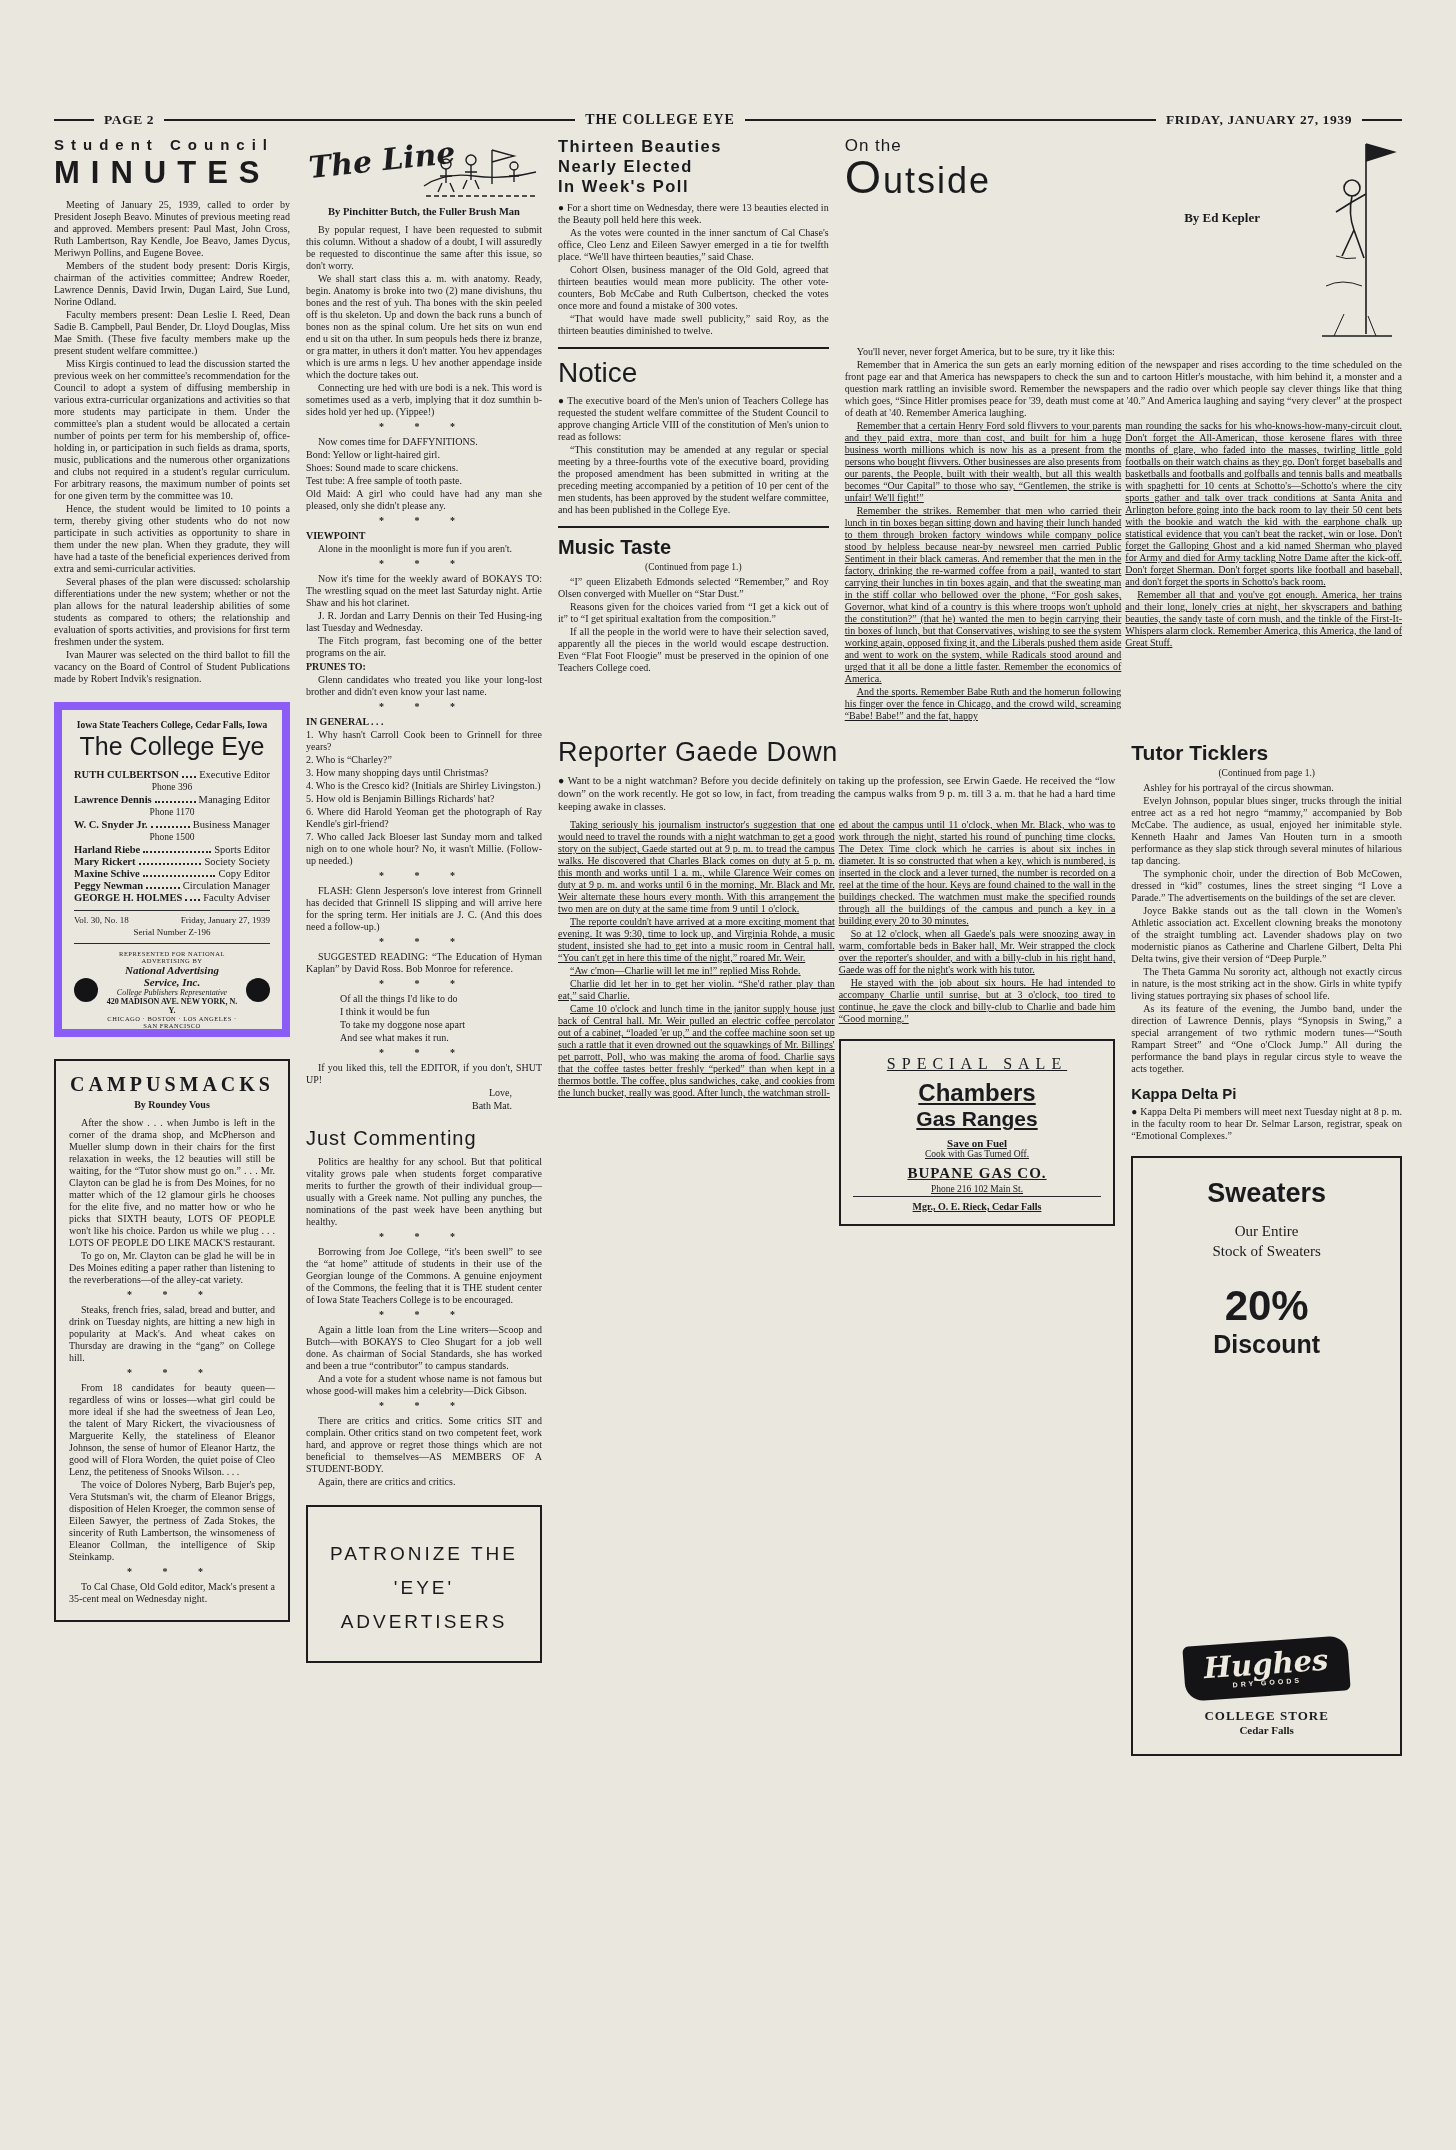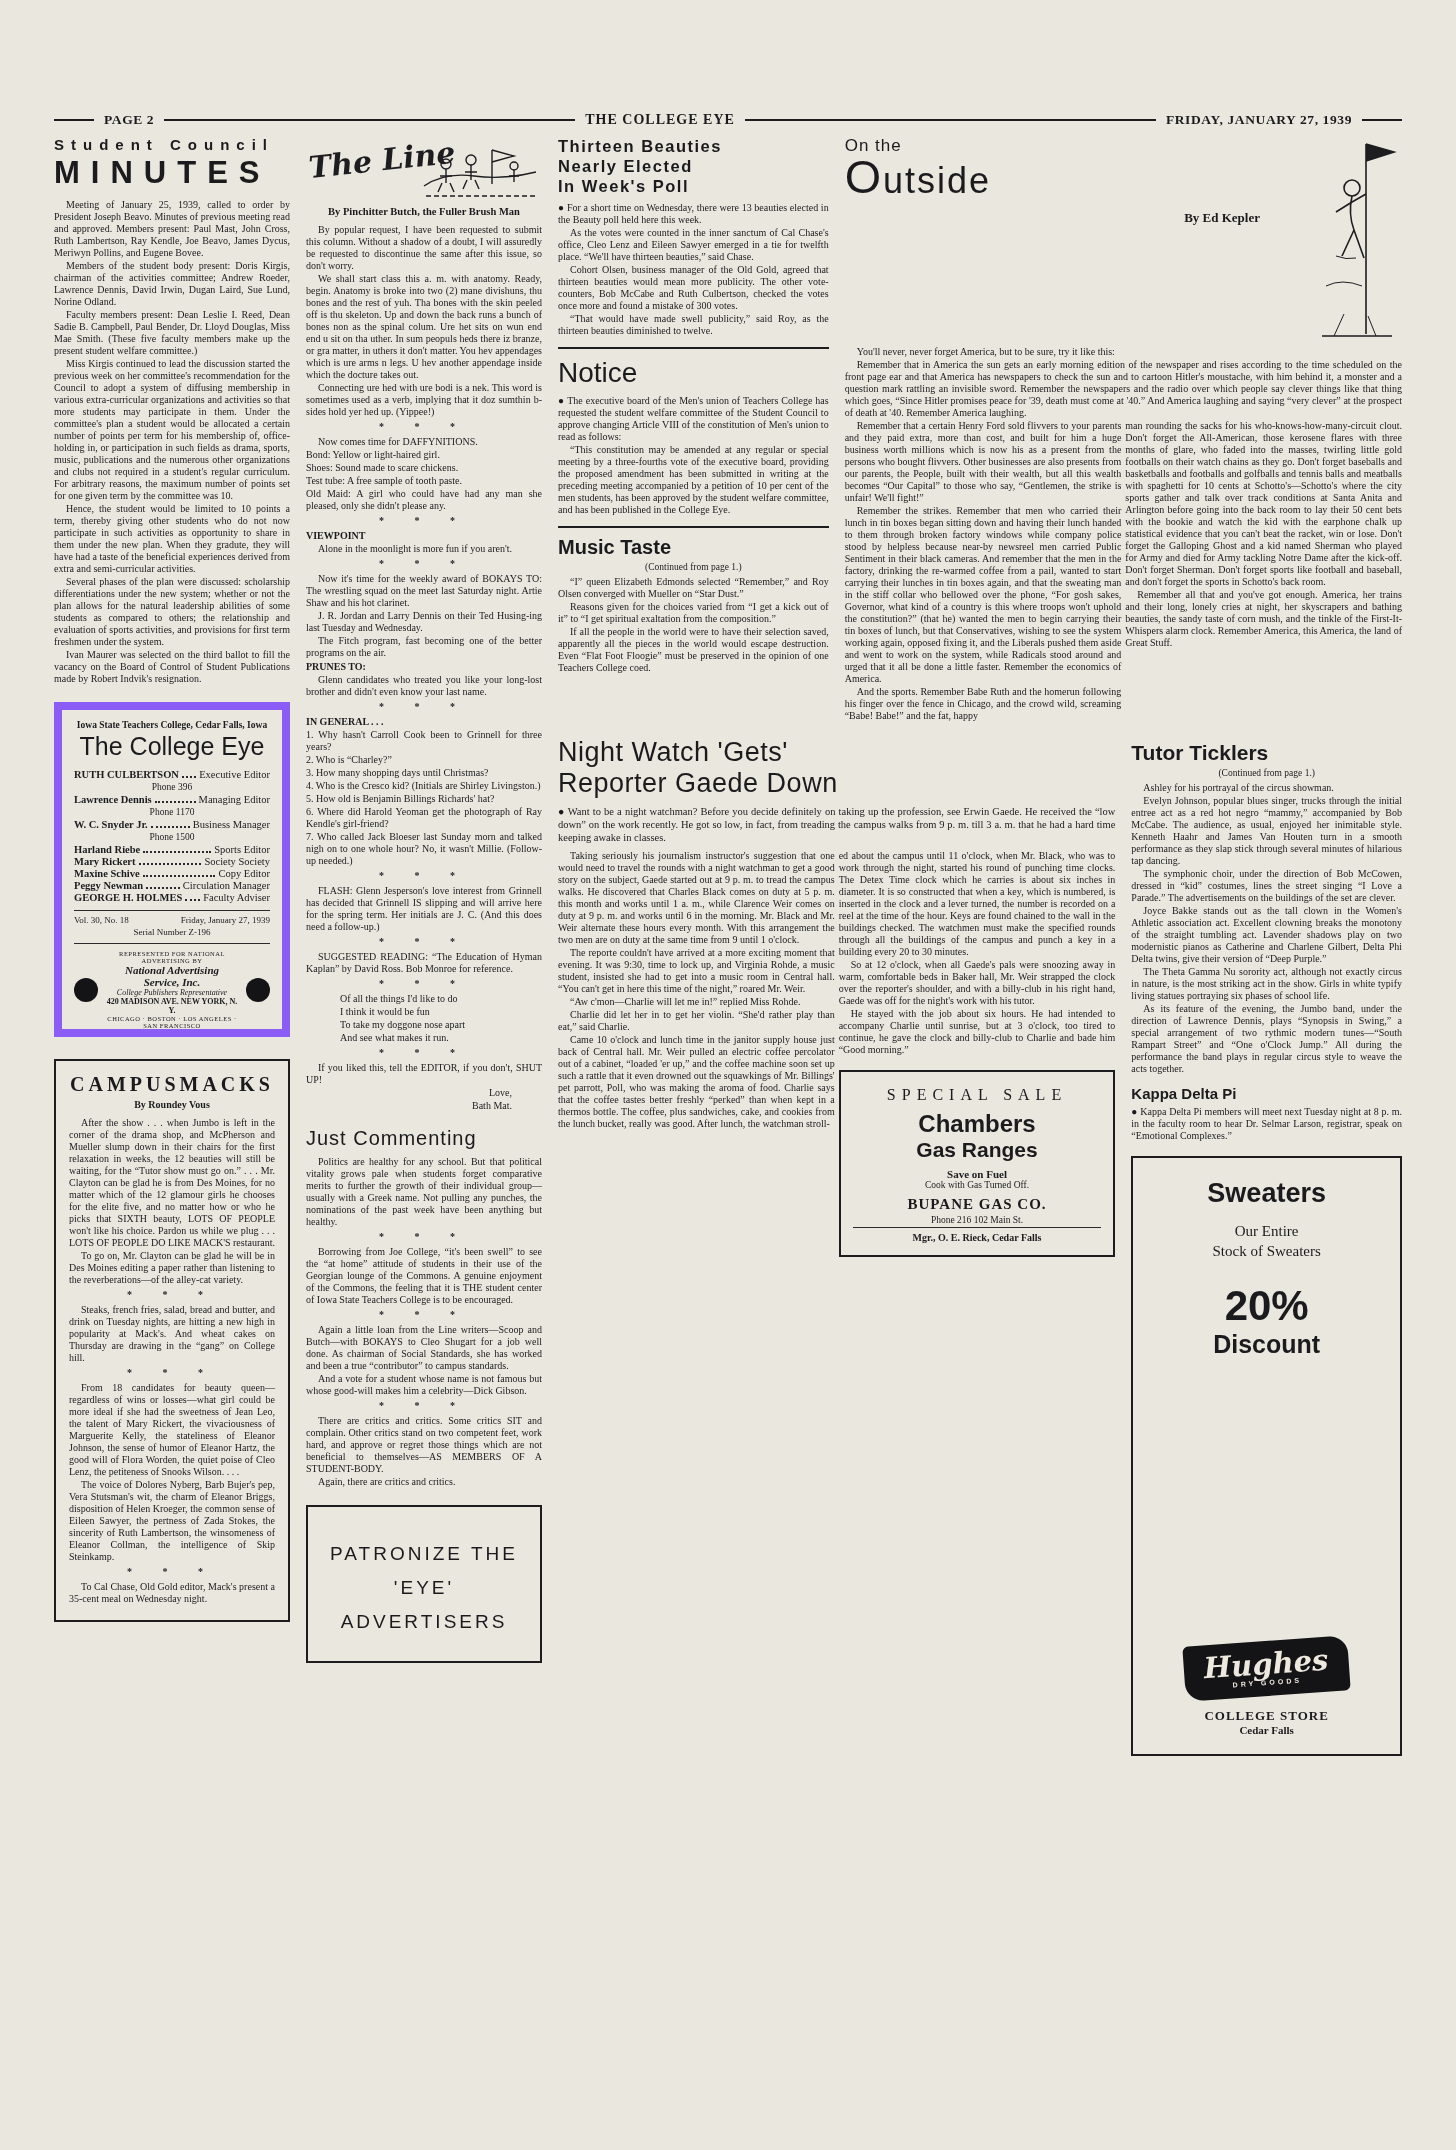--- a/index.html
+++ b/index.html
@@ -27,21 +27,21 @@
   .nightwatch { grid-column:1/3; grid-row:2; }
   .col5bottom { grid-column:3; grid-row:2; }
 
   
   .body p, .subcol p, .out-intro p { font-size:10px; line-height:12px; text-align:justify; text-indent:12px; margin-bottom:1px; }
   .body p.pn, .subcol p.pn { text-indent:0; }
   .body p.stars, .subcol p.stars { text-align:center; text-indent:0; letter-spacing:14px; margin:3px 0; font-weight:bold; }
   .body p.sub { text-indent:0; font-weight:bold; margin-top:2px; }
   .body p.verse { text-indent:0; text-align:left; margin-left:34px; }
   .body p.right { text-align:right; text-indent:0; padding-right:30px; }
-  .two-col { display:flex; gap:4px; }
+  .two-col { display:flex; gap:4px;text-decoration:underline; }
   .subcol { flex:1 1 0; min-width:0; }
   .kicker { font-family:"Liberation Sans", sans-serif; font-size:15px; letter-spacing:7px; font-weight:600; margin-bottom:2px; }
   .minutes-title { font-family:"Liberation Sans", sans-serif; font-size:31px; letter-spacing:11px; font-weight:bold; margin:0 0 8px; }
   .head3l { font-family:"Liberation Sans", sans-serif; font-size:16.5px; line-height:20px; letter-spacing:1.5px; font-weight:600; margin-bottom:6px; }
   .sep { height:2px; background:#1d1d20; margin:10px 0 8px; }
   .notice-title { font-family:"Liberation Sans", sans-serif; font-size:28px; font-weight:500; margin:2px 0 6px; }
   .music-title { font-family:"Liberation Sans", sans-serif; font-size:20px; font-weight:600; margin:2px 0 3px; }
   .continued { font-size:9.5px; text-align:center; margin-bottom:4px; }
   .nw-title { font-family:"Liberation Sans", sans-serif; font-size:27px; line-height:31px; font-weight:500; letter-spacing:.5px; margin-bottom:6px; }
   .nw-intro { font-size:10.5px; line-height:13px; text-align:justify; margin-bottom:6px; }
@@ -421,21 +421,20 @@
           <div class="subcol">
 
           <p class="pn">man rounding the sacks for his who-knows-how-many-circuit clout. Don't forget the All-American, those kerosene flares with three months of glare, who faded into the masses, twirling little gold footballs on their watch chains as they go. Don't forget baseballs and basketballs and footballs and golfballs and tennis balls and meatballs with spaghetti for 10 cents at Schotto's—Schotto's where the city sports gather and talk over track conditions at Santa Anita and Arlington before going into the back room to lay their 50 cent bets with the bookie and watch the kid with the earphone chalk up statistical evidence that you can't beat the racket, win or lose. Don't forget the Galloping Ghost and a kid named Sherman who played for Army and died for Army tackling Notre Dame after the kick-off. Don't forget Sherman. Don't forget sports like football and baseball, and don't forget the sports in Schotto's back room.</p>
               <p class="p">Remember all that and you've got enough. America, her trains and their long, lonely cries at night, her skyscrapers and bathing beauties, the sandy taste of corn mush, and the tinkle of the First-It-Whispers alarm clock. Remember America, this America, the land of Great Stuff.</p>
             </div>
         </div>
       </section>
 
       <section class="nightwatch">
         <h2 class="nw-title">
-          <span style="display:block">Night Watch 'Gets'</span>
           <span style="display:block">Reporter Gaede Down</span>
         </h2>
         <p class="nw-intro">● Want to be a night watchman? Before you decide definitely on taking up the profession, see Erwin Gaede. He received the “low down” on the work recently. He got so low, in fact, from treading the campus walks from 9 p. m. till 3 a. m. that he had a hard time keeping awake in classes.</p>
         <div class="two-col">
           <div class="subcol">
 
           <p class="p">Taking seriously his journalism instructor's suggestion that one would need to travel the rounds with a night watchman to get a good story on the subject, Gaede started out at 9 p. m. to tread the campus walks. He discovered that Charles Black comes on duty at 5 p. m. this month and works until 1 a. m., while Clarence Weir comes on duty at 9 p. m. and works until 6 in the morning. Mr. Black and Mr. Weir alternate these hours every month. With this arrangement the two men are on duty at the same time from 9 until 1 o'clock.</p>
               <p class="p">The reporte couldn't have arrived at a more exciting moment that evening. It was 9:30, time to lock up, and Virginia Rohde, a music student, insisted she had to get into a music room in Central hall. “You can't get in here this time of the night,” roared Mr. Weir.</p>
               <p class="p">“Aw c'mon—Charlie will let me in!” replied Miss Rohde.</p>
               <p class="p">Charlie did let her in to get her violin. “She'd rather play than eat,” said Charlie.</p>

